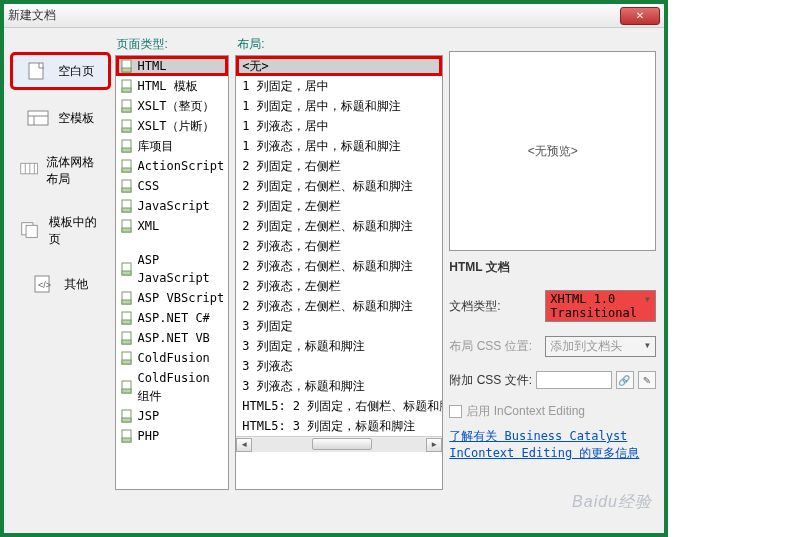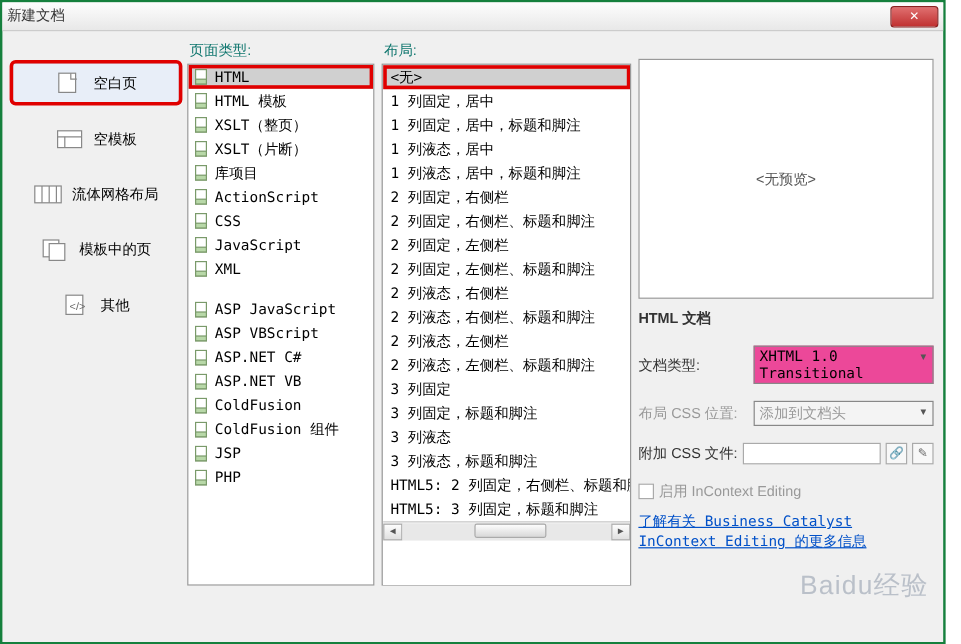--- a/index.html
+++ b/index.html
@@ -1,17 +1,17 @@
 <!DOCTYPE html>
 <html><head>
 <meta charset="utf-8">
 <style>
 * { box-sizing: border-box; margin: 0; padding: 0; }
 body { font-family: "Microsoft YaHei", SimSun, Arial, sans-serif; font-size: 12px; background: #fff; }
-.dialog { width: 788px; height: 537px; border: 2px solid #15803d; background: #f0f0f0; position: relative; }
+.dialog { width: 668px; height: 537px; border: 4px solid #15803d; background: #f0f0f0; position: relative; }
 .titlebar { height: 24px; background: linear-gradient(#fdfdfd, #e8e8e8); border-bottom: 1px solid #ccc; display: flex; align-items: center; padding: 0 4px; }
 .titlebar .title { flex: 1; color: #333; }
 .close-btn { width: 40px; height: 18px; background: linear-gradient(#e07070, #c03030); border: 1px solid #8b2020; border-radius: 3px; color: #fff; display: flex; align-items: center; justify-content: center; font-size: 10px; cursor: pointer; }
 .body { display: flex; padding: 8px; gap: 6px; height: 470px; }
 .sidebar { width: 140px; display: flex; flex-direction: column; gap: 14px; padding-top: 18px; }
 .sidebar-item { display: flex; align-items: center; gap: 8px; padding: 6px 8px; cursor: pointer; justify-content: center; }
 .sidebar-item.selected { background: #e8eef8; border: 1px solid #b8c8e0; border-radius: 3px; }
 .sidebar-item.hl { outline: 3px solid #e00000; outline-offset: -1px; }
 .sidebar-icon { width: 24px; height: 20px; display: inline-block; }
 .col { display: flex; flex-direction: column; }
@@ -31,34 +31,34 @@
 .layout-item.hl { outline: 3px solid #e00000; outline-offset: -3px; }
 .hscroll { height: 16px; background: #f0f0f0; border-top: 1px solid #ccc; display: flex; align-items: center; }
 .hscroll .arrow { width: 16px; height: 14px; background: linear-gradient(#fdfdfd,#e0e0e0); border: 1px solid #aaa; display:flex;align-items:center;justify-content:center;font-size:8px;color:#555; }
 .hscroll .track { flex: 1; background: #e8e8e8; height: 14px; position: relative; }
 .hscroll .thumb { position: absolute; left: 60px; width: 60px; height: 12px; top: 0; background: linear-gradient(#fdfdfd,#d8d8d8); border: 1px solid #aaa; border-radius: 2px; }
 .preview-box { border: 1px solid #999; background: #fff; height: 200px; display: flex; align-items: center; justify-content: center; color: #555; }
 .preview-label { margin-top: 8px; color: #333; font-weight: bold; }
 .form-row { display: flex; align-items: center; gap: 6px; margin-top: 14px; }
 .form-row label { width: 90px; color: #333; }
 .form-row.disabled label, .form-row.disabled .val { color: #999; }
-.select { flex: 1; background: #ec4899; border: 1px solid #888; padding: 1px 18px 1px 4px; position: relative; font-family: SimSun, monospace; }
+.select { flex: 1; background: #ef4444; border: 1px solid #888; padding: 1px 18px 1px 4px; position: relative; font-family: SimSun, monospace; }
 .select::after { content: "▾"; position: absolute; right: 4px; top: 1px; color: #555; }
 .attach-row { display: flex; align-items: center; margin-top: 14px; gap: 4px; }
 .attach-row .label { color: #333; }
 .attach-box { flex: 1; height: 18px; border: 1px solid #aaa; background: #fff; }
 .mini-btn { width: 18px; height: 18px; border: 1px solid #aaa; background: #f8f8f8; display:flex;align-items:center;justify-content:center;font-size:10px;color:#666;cursor:pointer; }
 .checkbox-row { display: flex; align-items: center; gap: 4px; margin-top: 14px; color: #999; }
 .checkbox { width: 13px; height: 13px; border: 1px solid #aaa; background: #fff; }
 .link { color: #0050c8; text-decoration: underline; cursor: pointer; margin-top: 8px; display: block; font-family: SimSun, monospace; line-height: 1.4; }
 .footer { position: absolute; bottom: 8px; left: 8px; right: 8px; display: flex; align-items: center; gap: 8px; }
 .btn { padding: 2px 10px; background: linear-gradient(#fdfdfd,#e4e4e4); border: 1px solid #888; border-radius: 3px; cursor: pointer; font-size: 12px; }
 .btn.primary { background: linear-gradient(#6fb8ff,#2d8fe8); color: #073; border-color: #2a6fb0; color:#0a3d00; box-shadow: inset 0 0 0 1px rgba(255,255,255,.5); }
 .footer .center { flex: 1; text-align: center; }
-.watermark { position: absolute; right: 12px; bottom: 32px; color: rgba(150,160,175,.6); font-size: 22px; pointer-events: none; letter-spacing: 1px; }
+.watermark { position: absolute; right: 12px; bottom: 20px; color: rgba(150,160,175,.6); font-size: 16px; font-style: italic; pointer-events: none; letter-spacing: 1px; }
 </style>
 </head>
 <body>
 
 <div class="dialog">
   <div class="titlebar">
     <span class="title">新建文档</span>
     <div class="close-btn">✕</div>
   </div>
 

